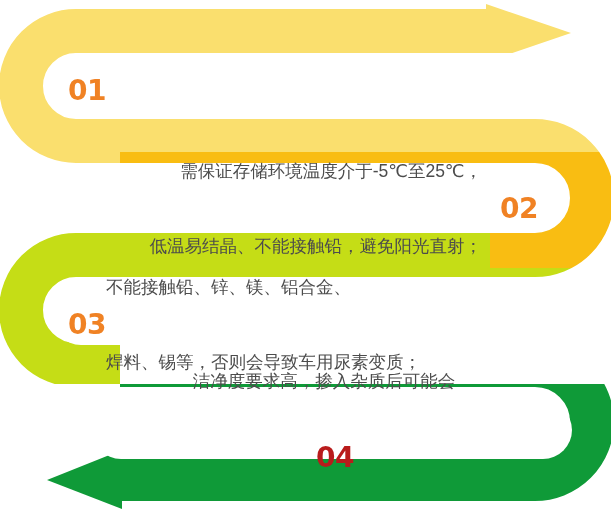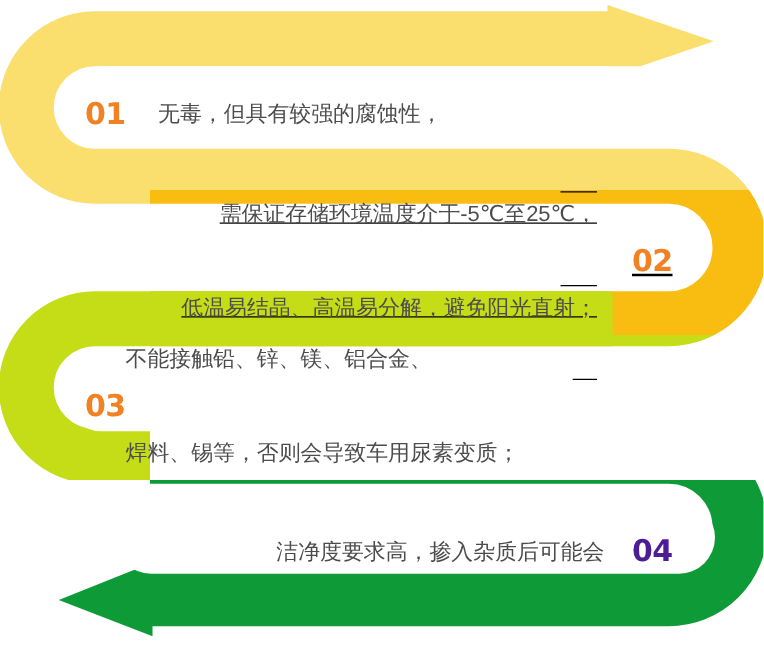--- a/index.html
+++ b/index.html
@@ -28,21 +28,21 @@
     height: 524px;
   }
   .row-item {
     position: absolute;
     display: flex;
     align-items: center;
     box-sizing: border-box;
   }
   .row-number {
     font-family: "DejaVu Sans", "Liberation Sans", sans-serif;
-    font-size: 24px;
+    font-size: 28px;
     font-weight: bold;
     letter-spacing: -0.5px;
     line-height: 1;
     flex: 0 0 auto;
   }
   .row-text {
     font-size: 17.5px;
     line-height: 1.42;
     color: #4c4c4c;
     white-space: pre;
@@ -61,42 +61,42 @@
   #row-1 .row-number { margin-right: 26px; }
   #row-1 .row-text { text-align: left; }
 
   
   #row-2 {
     left: 60px;
     top: 178px;
     width: 478px;
     height: 62px;
     justify-content: flex-end;
-    text-decoration: underline;
   }
   #row-2 .row-text { text-align: right; }
-  #row-2 .row-number { margin-left: 28px; }
+  #row-2 .row-number { margin-left: 18px; }
 
   
   #row-3 {
     left: 68px;
     top: 294px;
     width: 450px;
     height: 62px;
   }
   #row-3 .row-number { }
   #row-3 .row-text { text-align: left; }
 
   
   #row-4 {
     left: 110px;
     top: 410px;
     width: 428px;
     height: 62px;
     justify-content: flex-end;
+    flex-direction: column;
   }
   #row-4 .row-text { text-align: right; }
   #row-4 .row-number { margin-left: 22px; }
 </style>
 </head>
 <body>
 
 <div id="infographic">
 
   <svg id="snake-svg" viewBox="0 0 611 524" width="611" height="524" xmlns="http://www.w3.org/2000/svg" aria-hidden="true">
@@ -178,40 +178,39 @@
 
     <rect x="52" y="53" width="520" height="58" rx="29" fill="#FFFFFF"></rect>
     <rect x="40" y="167" width="520" height="58" rx="29" fill="#FFFFFF"></rect>
     <rect x="52" y="287" width="520" height="58" rx="29" fill="#FFFFFF"></rect>
     <rect x="92" y="401" width="480" height="58" rx="29" fill="#FFFFFF"></rect>
   </svg>
 
   <div class="row-item" id="row-1">
     <span class="row-number" style="color: rgb(240, 130, 36);">01</span>
     <span class="row-text" style="color: rgb(76, 76, 76);">
-      <span class="line">无毒，但具有较强的腐蚀性，</span>
     </span>
   </div>
 
   <div class="row-item" id="row-2">
     <span class="row-text" style="color: rgb(76, 76, 76);">
       <span class="line">需保证存储环境温度介于-5℃至25℃，</span>
-      <span class="line">低温易结晶、高温易分解，避免阳光直射；</span>
+      <span class="line">低温易结晶、不能接触铅，避免阳光直射；</span>
     </span>
     <span class="row-number" style="color: rgb(240, 130, 36);">02</span>
   </div>
 
   <div class="row-item" id="row-3">
     <span class="row-number" style="color: rgb(240, 130, 36);">03</span>
     <span class="row-text" style="color: rgb(76, 76, 76);">
       <span class="line">不能接触铅、锌、镁、铝合金、</span>
       <span class="line">焊料、锡等，否则会导致车用尿素变质；</span>
     </span>
   </div>
 
   <div class="row-item" id="row-4">
     <span class="row-text" style="color: rgb(76, 76, 76);">
       <span class="line">洁净度要求高，掺入杂质后可能会</span>
     </span>
-    <span class="row-number" style="color: #4c1d95;">04</span>
+    <span class="row-number" style="color: #b91c1c;">04</span>
   </div>
 
 </div>
 
 </body></html>

